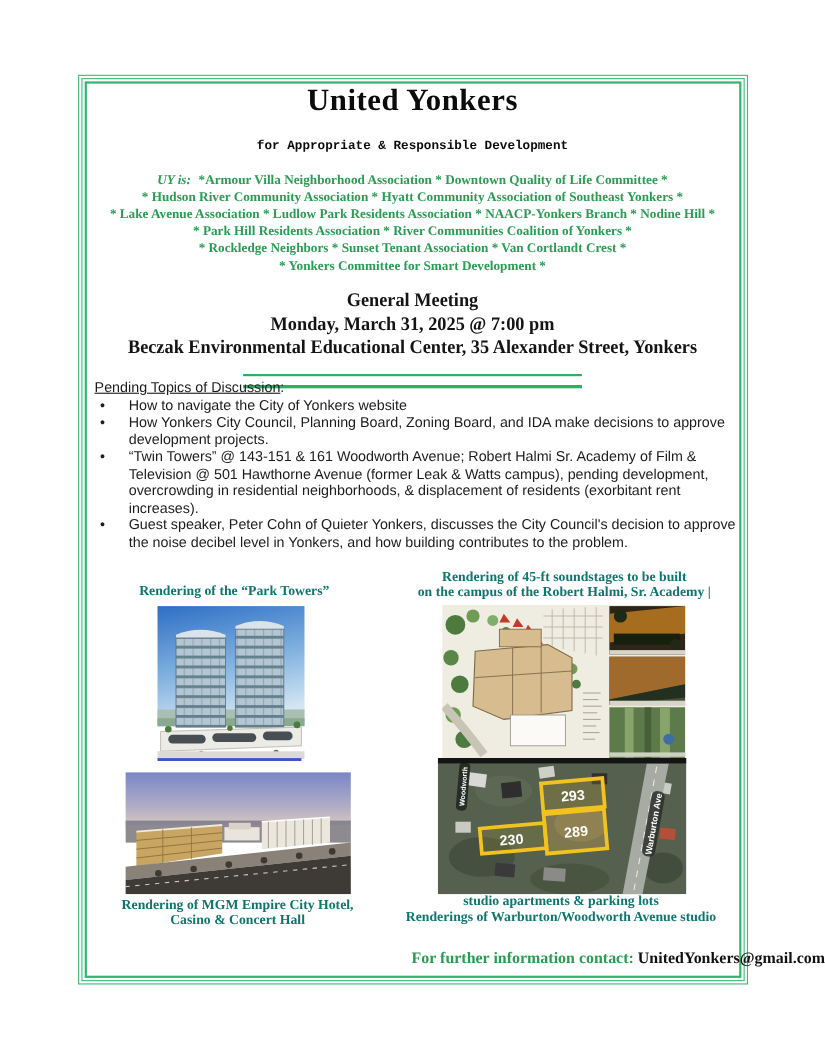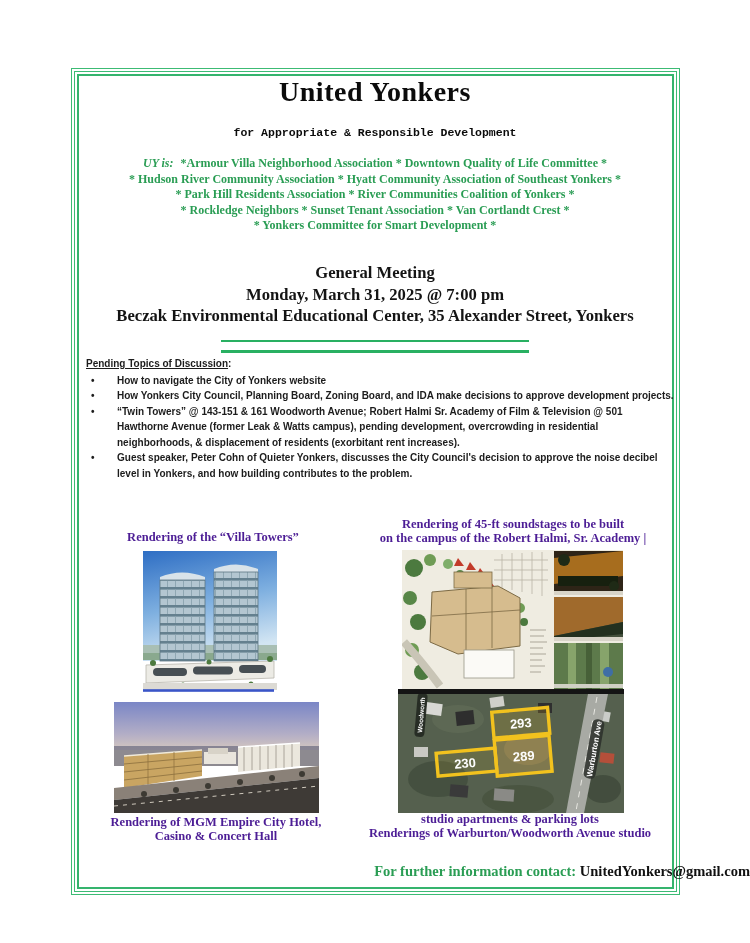--- a/index.html
+++ b/index.html
@@ -12,29 +12,29 @@
   .center{left:0;width:750px;text-align:center;position:absolute;}
   .title{top:76px;font-size:28px;font-weight:700;letter-spacing:.5px;color:#0b0b0b;}
   .subtitle{top:126px;font-size:11.5px;font-weight:700;color:#0b0b0b;font-family:Liberation Mono, monospace;}
   .members{top:156px;font-size:12px;font-weight:700;color:#2a9d54;line-height:15.5px;}
   .members .mline{white-space:nowrap;}
   .members .intro{font-style:italic;margin-right:7px;}
   .meeting{top:262px;font-size:17.5px;font-weight:700;line-height:21.5px;color:#141414;
            transform:scaleX(.95);transform-origin:50% 0;}
   .rule2{position:absolute;left:221px;top:340px;width:308px;height:8px;
          border-top:2px solid #29b062;border-bottom:3px solid #29b062;}
-  .topics{position:absolute;left:86px;top:356px;width:590px;
+  .topics{position:absolute;left:86px;top:344px;width:590px;
           font-family:"Liberation Sans","DejaVu Sans",sans-serif;
-          font-size:10px;font-weight:700;line-height:15.5px;color:#1c1c1c;}
+          font-size:13px;font-weight:400;line-height:15.5px;color:#1c1c1c;}
   .topics-heading{margin-bottom:1px;}
   .topics-heading .u{text-decoration:underline;}
   .brow{display:flex;}
   .bglyph{width:26px;padding-left:5px;flex:none;}
   .btext{flex:1;}
-  .cap{position:absolute;text-align:center;font-weight:700;font-size:12.5px;line-height:13.5px;color:#4c1d95;}
+  .cap{position:absolute;text-align:center;font-weight:700;font-size:12.5px;line-height:13.5px;color:#0f766e;}
   .fig{position:absolute;}
   .fig svg{display:block;width:100%;height:100%;}
   .contact{top:863px;font-size:14.5px;font-weight:700;text-align:right;}
   .contact .lbl{color:#2a9d54;}
   .contact .eml{color:#111;}
 </style>
 </head>
 <body>
 
 <div class="page">
@@ -44,20 +44,21 @@
       <div class="frame-in"></div>
     </div>
   </div>
 
   <div class="center title">United Yonkers</div>
   <div class="center subtitle">for Appropriate &amp; Responsible Development</div>
 
   <div class="center members">
     <div class="mline"><span class="intro">UY is:</span><span>*Armour Villa Neighborhood Association * Downtown Quality of Life Committee *</span></div>
     <div class="mline">* Hudson River Community Association * Hyatt Community Association of Southeast Yonkers *</div>
+    <div class="mline">* Lake Avenue Association * Ludlow Park Residents Association * NAACP-Yonkers Branch * Nodine Hill *</div>
     <div class="mline">* Park Hill Residents Association * River Communities Coalition of Yonkers *</div>
     <div class="mline">* Rockledge Neighbors * Sunset Tenant Association * Van Cortlandt Crest *</div>
     <div class="mline">* Yonkers Committee for Smart Development *</div>
   </div>
 
   <div class="center meeting">
     <div>General Meeting</div>
     <div>Monday, March 31, 2025 @ 7:00 pm</div>
     <div>Beczak Environmental Educational Center, 35 Alexander Street, Yonkers</div>
   </div>
@@ -77,21 +78,21 @@
     <div class="brow">
         <span class="bglyph">•</span>
         <span class="btext">“Twin Towers” @ 143-151 &amp; 161 Woodworth Avenue; Robert Halmi Sr. Academy of Film &amp; Television @ 501 Hawthorne Avenue (former Leak &amp; Watts campus), pending development, overcrowding in residential neighborhoods, &amp; displacement of residents (exorbitant rent increases).</span>
       </div>
     <div class="brow">
         <span class="bglyph">•</span>
         <span class="btext">Guest speaker, Peter Cohn of Quieter Yonkers, discusses the City Council's decision to approve the noise decibel level in Yonkers, and how building contributes to the problem.</span>
       </div>
   </div>
 
-  <div class="cap" style="left:77px;top:531px;width:272px;">Rendering of the “Villa Towers”</div>
+  <div class="cap" style="left:77px;top:531px;width:272px;">Rendering of the “Park Towers”</div>
   <div class="cap" style="left:362px;top:518px;width:302px;">
     <div>Rendering of 45-ft soundstages to be built</div>
     <div>on the campus of the Robert Halmi, Sr. Academy |</div>
   </div>
   <div class="cap" style="left:80px;top:816px;width:272px;">
     <div>Rendering of MGM Empire City Hotel,</div>
     <div>Casino &amp; Concert Hall</div>
   </div>
   <div class="cap" style="left:362px;top:813px;width:296px;">
     <div>studio apartments &amp; parking lots</div>

